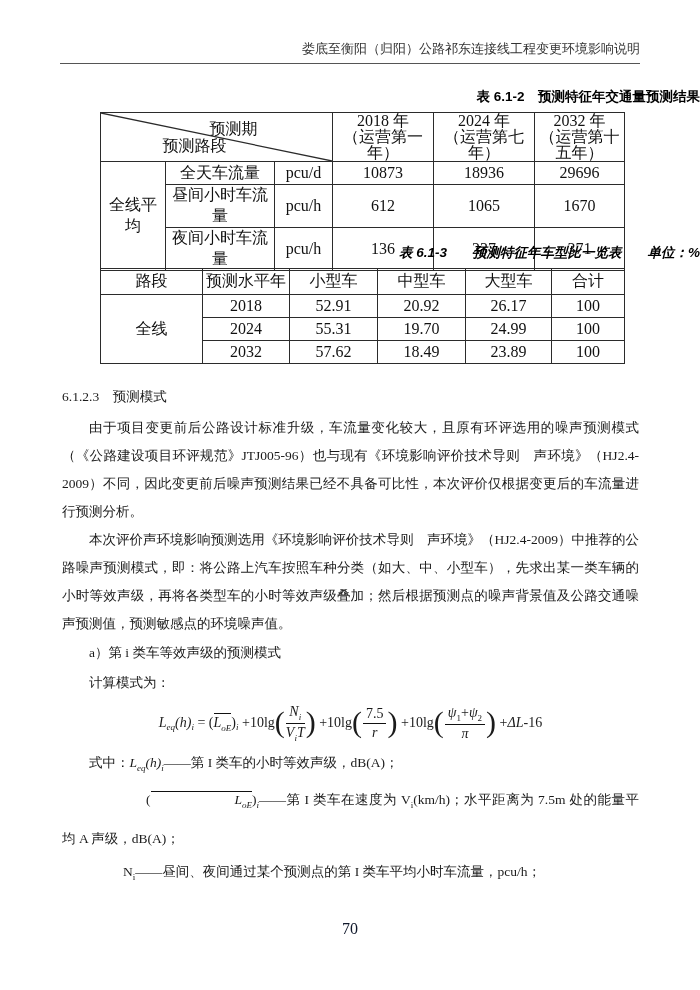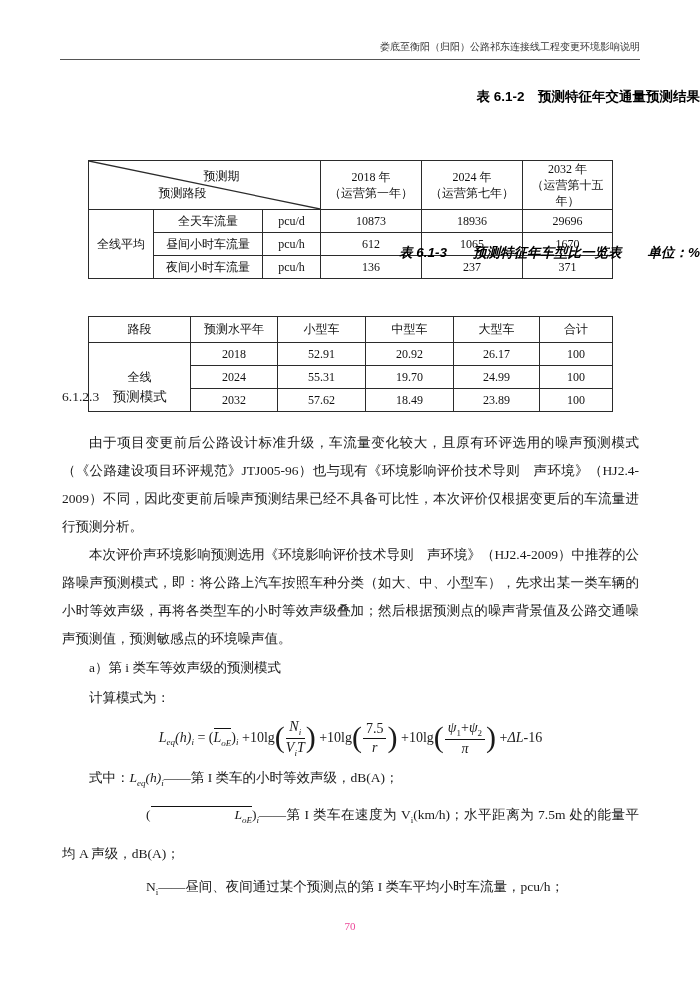--- a/index.html
+++ b/index.html
@@ -7,80 +7,80 @@
   body {
     width:700px; height:990px;
     font-family:"Liberation Serif","DejaVu Serif",serif;
     color:#1a1a1a;
   }
   .page { position:relative; width:700px; height:990px; background:#fff; overflow:hidden; }
 
   
   .header {
     position:absolute; top:40px; left:60px; right:60px;
-    text-align:right; font-size:10px; color:#333;
+    text-align:right; font-size:13px; color:#333;
     padding-bottom:5px; border-bottom:1.5px solid #555;
   }
 
   
   .t-title {
     position:absolute; left:0; width:700px; text-align:right;
     font-family:"Liberation Sans","DejaVu Sans",sans-serif;
     font-weight:bold; font-size:13.5px; color:#000000;
   }
   .t1-title { top:88px; }
   .t2-title { top:244px;font-style:italic; }
   .t2-title .gap { margin-left:26px; }
 
   
   table.tbl {
-    position:absolute; left:88px; border-collapse:collapse;
-    table-layout:fixed; font-size:12px; color:#111;margin-top:48px;
+    position:absolute; left:100px; border-collapse:collapse;
+    table-layout:fixed; font-size:16px; color:#111;
   }
   .tbl td, .tbl th {
     border:1px solid #2b2b2b; text-align:center; vertical-align:middle;
     font-weight:normal; overflow:hidden; padding:0 2px;
   }
   table.t1 { top:112px; width:524px; }
   table.t2 { top:268px; width:524px; }
   .t1 tr.hdr th { height:37px; line-height:16px; }
   .t1 tr.data td { height:23px; }
   .t2 tr.hdr th { height:26px; }
   .t2 tr.data td { height:23px; }
 
   th.corner { position:relative; padding:0; }
   th.corner svg { position:absolute; top:0; left:0; width:100%; height:100%; }
   th.corner .c-top { display:block; text-align:center; padding-left:34px; line-height:17px; }
   th.corner .c-bot { display:block; text-align:center; padding-right:44px; line-height:17px; }
 
   
   .bodytext { position:absolute; top:382px; left:62px; width:577px; font-size:13.5px; }
-  .sec-heading { line-height:30px; margin-bottom:17px; }
+  .sec-heading { line-height:30px; margin-bottom:2px; }
   p.para { text-indent:2em; line-height:28px; text-align:justify; }
   p.calc { line-height:30px; }
   p.itema { line-height:30px; }
 
   
   .formula { text-align:center; line-height:normal; padding:6px 0 4px 0; font-size:14px; white-space:nowrap; }
   .mi { font-style:italic; }
   sub { font-size:9px; }
   .ol { display:inline-block; border-top:1.2px solid #111; padding-top:1px; line-height:1.1; }
   .frac { display:inline-block; vertical-align:middle; text-align:center; margin:0 1px; }
   .frac .num { display:block; border-bottom:1px solid #111; padding:0 3px 1px 3px; }
   .frac .den { display:block; padding-top:1px; }
   .bp { font-size:30px; font-weight:300; vertical-align:middle; position:relative; top:-1px; }
 
   
   p.def-intro { text-indent:2em; line-height:32px; }
   p.def-hang { text-indent:84px; line-height:34px; text-align:justify; }
-  p.def-item { margin-left:84px; line-height:31px; }
+  p.def-item { margin-left:61px; line-height:31px; }
 
   .pageno {
     position:absolute; top:920px; left:0; width:700px;
-    text-align:center; font-size:11px; color:#ec4899;
+    text-align:center; font-size:16px; color:#0f172a;
   }
 </style>
 </head>
 <body>
 
 <div class="page">
 
   <div class="header">
     <span>娄底至衡阳（归阳）公路祁东连接线工程变更环境影响说明</span>
   </div>

